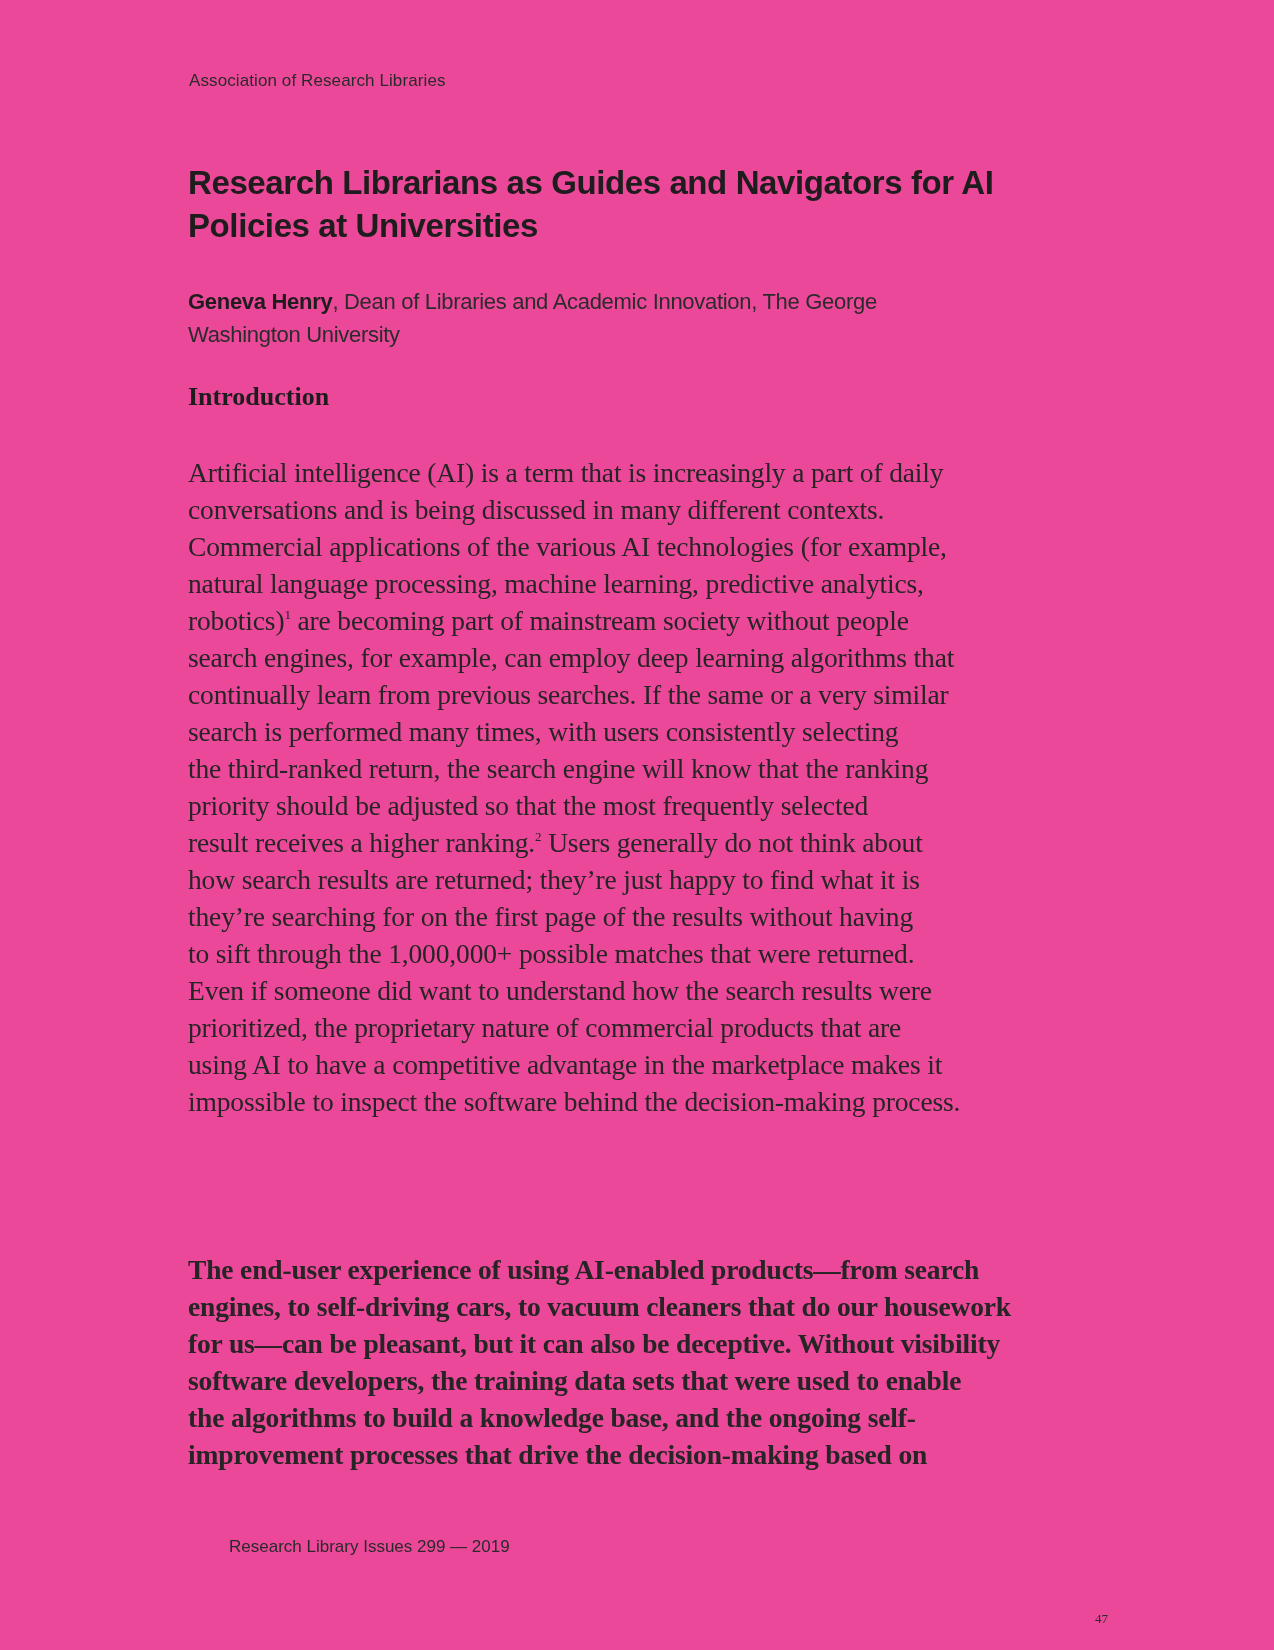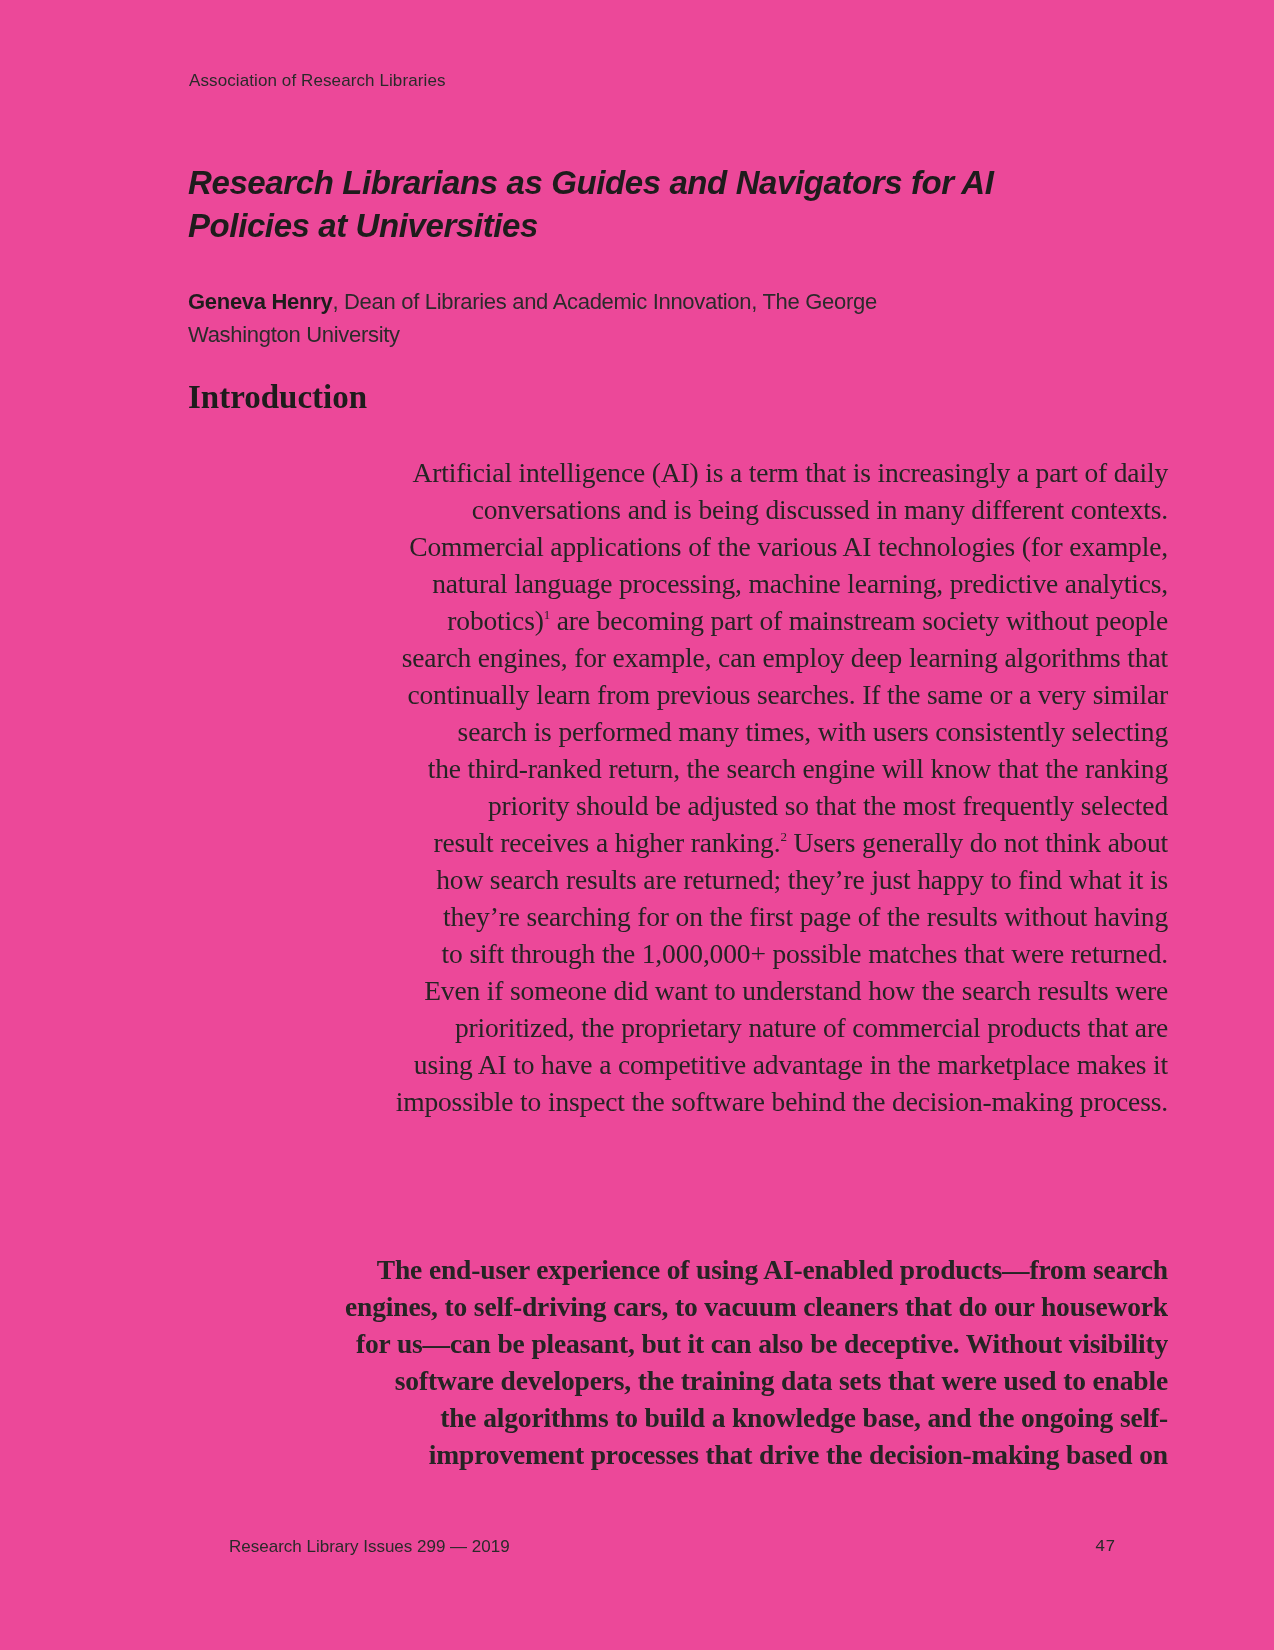--- a/index.html
+++ b/index.html
@@ -35,21 +35,20 @@
     left: 188px;
     top: 161px;
     width: 940px;
     margin: 0;
     font-family: "Liberation Sans", sans-serif;
     font-weight: bold;
     font-size: 33px;
     line-height: 43px;
     color: #1e1c1c;
     letter-spacing: -0.4px;
-    font-style: italic;
   }
   .title .line { display: block; white-space: nowrap; }
   .author {
     position: absolute;
     left: 188px;
     top: 285px;
     width: 960px;
     font-family: "Liberation Sans", sans-serif;
     font-size: 22px;
     line-height: 33px;
@@ -58,53 +57,53 @@
   }
   .author .line { display: block; white-space: nowrap; }
   .author .name { font-weight: bold; color: #1e1c1c; }
   .section-heading {
     position: absolute;
     left: 188px;
     top: 381px;
     margin: 0;
     font-family: "Liberation Serif", serif;
     font-weight: bold;
-    font-size: 33px;
+    font-size: 26px;
     line-height: 32px;
     color: #1e1c1c;
   }
   .para {
     position: absolute;
     left: 188px;
     width: 980px;
     font-family: "Liberation Serif", serif;
     font-size: 27.5px;
     line-height: 37px;
     color: #262424;
     letter-spacing: -0.15px;
   }
-  .para .line { display: block; white-space: nowrap; text-align: right; }
+  .para .line { display: block; white-space: nowrap; }
   .para sup { font-size: 13px; vertical-align: 11px; line-height: 0; }
   .para-1 { top: 454px; }
   .para-2 { top: 1251px; font-weight: bold; }
   .footer-left {
     position: absolute;
     left: 189px;
     top: 1537px;
     font-family: "Liberation Sans", sans-serif;
     font-size: 17px;
     color: #2a2a2a;
     margin-left: 40px;
   }
   .footer-page {
     position: absolute;
     left: 1095px;
-    top: 1537px;
-    font-family: Liberation Mono, monospace;
-    font-size: 17px;
+    top: 1611px;
+    font-family: Liberation Serif, serif;
+    font-size: 13px;
     color: #2a2a2a;
   }
 </style>
 </head>
 <body>
 
 <div class="page">
 
   <div class="running-header">Association of Research Libraries</div>
 

